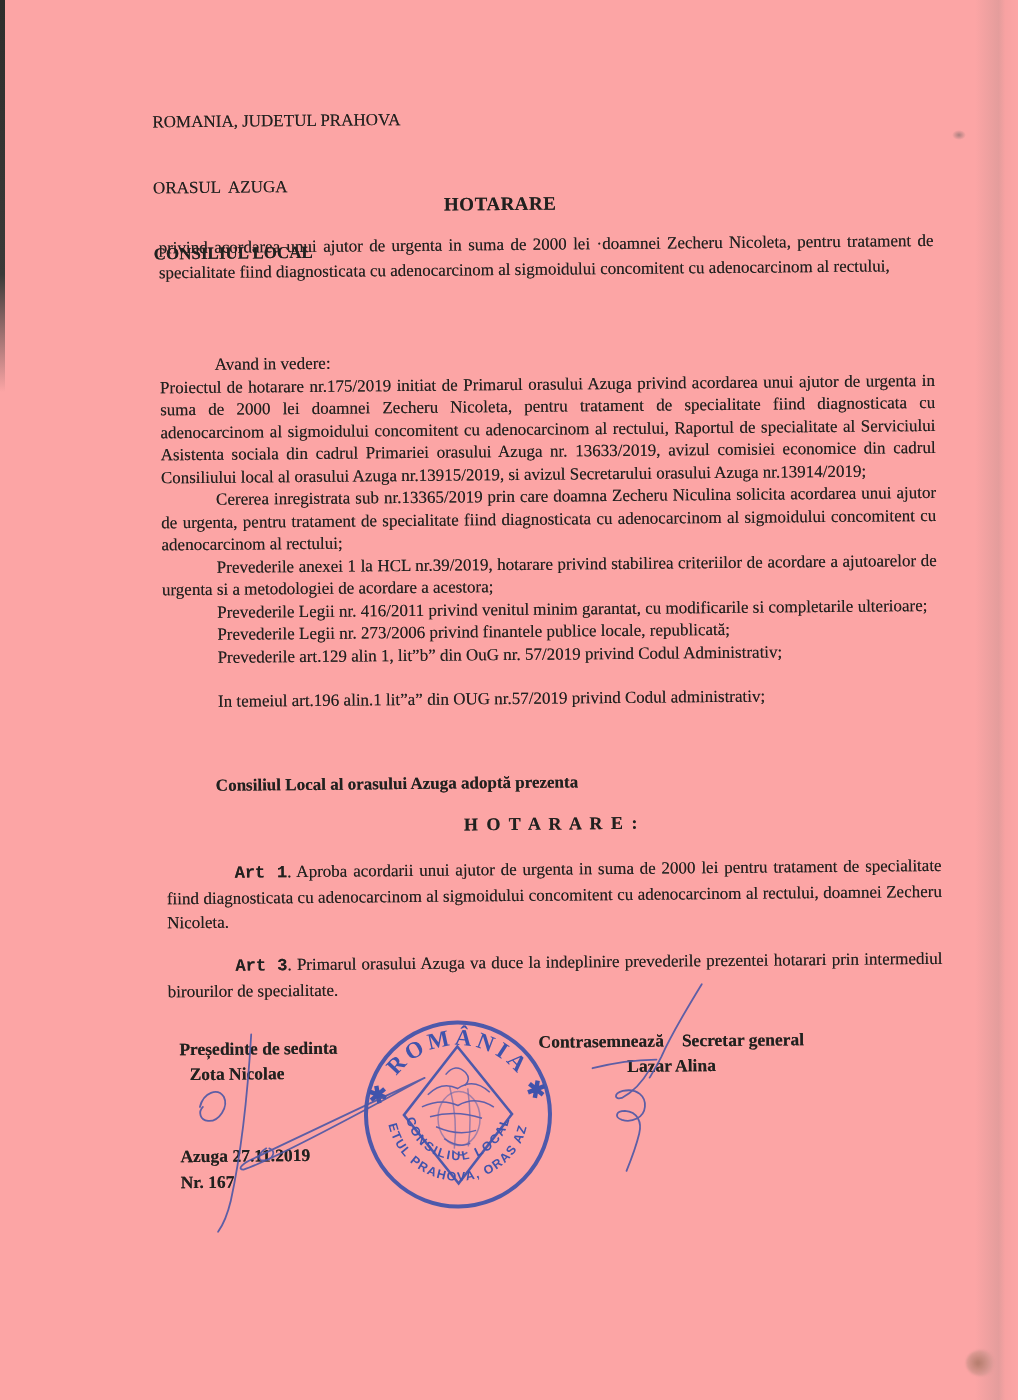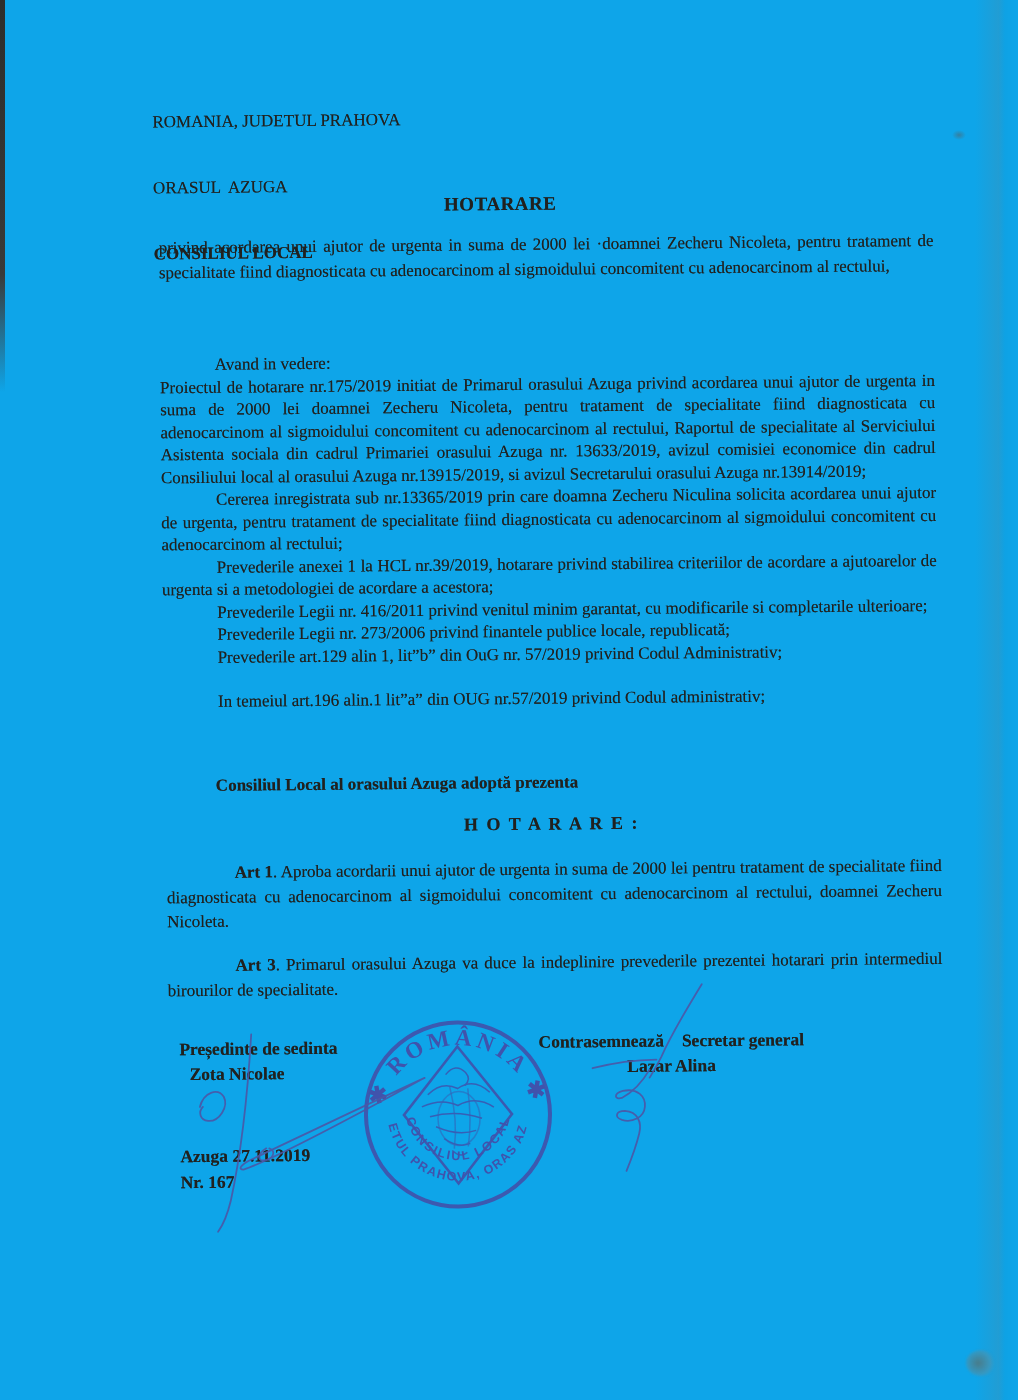--- a/index.html
+++ b/index.html
@@ -1,18 +1,18 @@
 <!DOCTYPE html>
 <html><head>
 <meta charset="utf-8">
 <style>
   html,body{margin:0;padding:0;background:#e9e9e7;}
   .page{
     position:relative;width:1018px;height:1400px;margin:0 auto;
-    background:#0ea5e9;overflow:hidden;
+    background:#fca5a5;overflow:hidden;
     font-family:"Liberation Serif",serif;color:#21211f;
   }
   
   .edge-left{position:absolute;left:0;top:0;width:5px;height:392px;
     background:linear-gradient(to bottom,#2e2e2c 0%,#3a3a38 70%,rgba(60,60,58,0) 100%);}
   .edge-right{position:absolute;right:0;top:0;width:43px;height:1400px;
     background:linear-gradient(to right,rgba(0,0,0,0) 0%,rgba(120,120,115,0.18) 55%,rgba(0,0,0,0.02) 70%,rgba(255,255,255,0) 100%);}
   .dot-mark{position:absolute;left:952px;top:130px;width:14px;height:10px;border-radius:50%;
     background:radial-gradient(rgba(90,90,88,0.5),rgba(90,90,88,0) 70%);}
   .smudge-mark{position:absolute;left:966px;top:1350px;width:30px;height:26px;border-radius:50%;
@@ -35,21 +35,21 @@
   .preamble p.ind{text-indent:55px;}
   .preamble p.gap{margin-top:22px;}
   
   .adopt{position:absolute;left:215px;top:773px;font-weight:bold;font-size:17px;}
   .decision{position:absolute;left:163px;top:814px;width:775px;text-align:center;
     font-weight:bold;font-size:18px;letter-spacing:2px;}
   .article{position:absolute;left:165px;width:775px;font-size:17px;line-height:24.5px;
     text-align:justify;text-indent:68px;margin:0;}
   .art1{top:858px;}
   .art2{top:951px;}
-  .article .lbl{font-weight:bold;}
+  .article .lbl{font-weight:bold;font-family:Liberation Mono, monospace;}
   
   .sig{position:absolute;font-weight:bold;font-size:17.5px;line-height:25px;}
   .president{left:176px;top:1034px;}
   .president .name{padding-left:10px;}
   .countersign{left:518px;top:1030px;width:300px;text-align:center;}
   .countersign .row{display:flex;gap:18px;justify-content:center;white-space:nowrap;}
   .footer-block{position:absolute;left:176px;top:1140px;font-weight:bold;font-size:17.5px;line-height:26px;}
   
   .stamp{position:absolute;left:356px;top:1016px;width:196px;height:196px;}
   .inkwork{position:absolute;left:0;top:0;width:1018px;height:1400px;pointer-events:none;}

